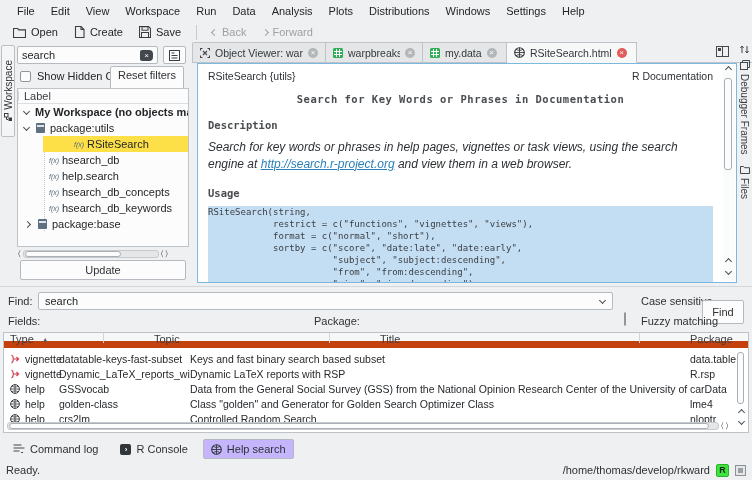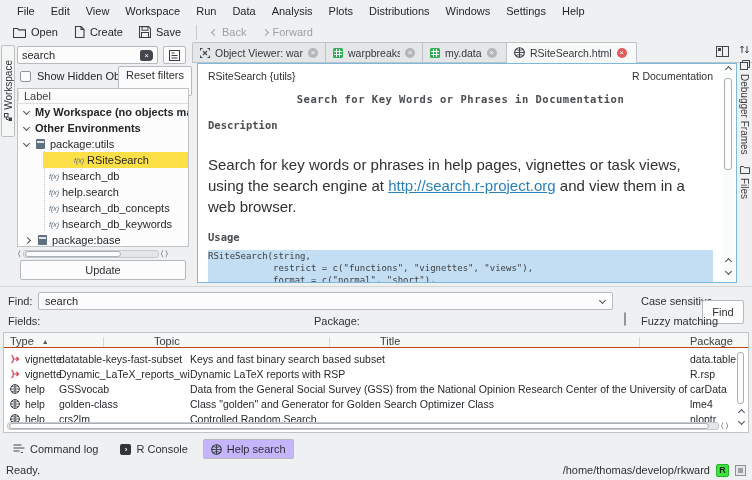--- a/index.html
+++ b/index.html
@@ -37,21 +37,21 @@
   .s-input .val { flex:1; }
   .clear-ic { width:13px; height:11px; background:#41474c; border-radius:2px 4px 4px 2px; color:#fcfcfc;
               font-size:8px; line-height:11px; text-align:center; }
   .s-iconbtn { left:148px; top:3px; width:23px; height:18px; background:#fcfcfc; border:1px solid #b4bac0; border-radius:2px;
                display:flex; align-items:center; justify-content:center; }
   .cb { width:11px; height:11px; background:#fcfcfc; border:1px solid #8f969c; border-radius:2px; position:relative; flex:none; }
   .cb.checked:after { content:""; position:absolute; left:2px; top:0px; width:5px; height:8px;
                       border-right:1.6px solid #2f3438; border-bottom:1.6px solid #2f3438; transform:rotate(40deg); }
   .s-cbrow { left:5px; top:25px; height:16px; display:flex; align-items:center; gap:6px; }
   .btn { background:#fcfcfc; border:1px solid #b4bac0; border-radius:2px; text-align:center; color:#2e3134; }
-  .s-reset { left:103px; top:23px; width:74px; height:30px; line-height:16px; }
+  .s-reset { left:95px; top:23px; width:74px; height:30px; line-height:16px; }
   .treebox { left:2px; top:45px; width:172px; height:159px; background:#fcfcfc; border:1px solid #bdc3c7; overflow:hidden; }
   .treehead { height:15px; display:flex; align-items:center; border-bottom:1px solid #dcdfe2; color:#3c4043; }
   .treehead .hname { padding-left:8px; flex:1; display:flex; align-items:center; gap:4px; }
   .treehead .hsep { width:1px; height:10px; background:#d4d8db; }
   .treehead .hlabel { width:32px; padding-left:5px; }
   .trow { height:16px; display:flex; align-items:center; white-space:nowrap; overflow:hidden; position:relative; }
   .trow.bold { font-weight:bold; }
   .trow .ind { flex:none; }
   .trow.sel { background:#fde047;margin-left:25px; }
   .chev { width:5px; height:5px; border-right:1.3px solid #4a4f54; border-bottom:1.3px solid #4a4f54; flex:none; }
@@ -82,42 +82,42 @@
   .corner-ic { position:absolute; right:23px; top:4px; }
 
   
   .helpview { left:197px; top:63px; width:540px; height:220px; background:#fff; border:1px solid #7db8e0; }
   .helpscroll { position:absolute; right:1px; top:1px; width:12px; height:216px; background:#fafbfb; }
   .help-inner { position:absolute; left:0; top:0; right:13px; bottom:0; padding:6px 10px 0 10px; overflow:hidden; }
   .hp-head { display:flex; justify-content:space-between; font-size:10.5px; color:#2e3134;text-align:right; }
   .hp-title { text-align:center; font-family:"DejaVu Sans Mono", monospace; font-weight:bold; font-size:10.5px;
               color:#4a4d50; margin-top:11px; letter-spacing:0.5px; }
   .hp-h2 { font-family:"DejaVu Sans Mono", monospace; font-weight:bold; font-size:10.5px; color:#4a4d50; margin-top:14px; }
-  .hp-p { margin-top:23px; line-height:1.4; font-size:15px; color:#2e3134; }
+  .hp-p { margin-top:8px; line-height:1.4; font-size:12px; color:#2e3134;font-style:italic; }
   .hp-p a { color:#2980b9; text-decoration:underline; }
   .hp-code { font-family:"DejaVu Sans Mono", monospace; font-size:9px; line-height:12px; white-space:pre;
              margin-top:7px; color:#3a3e42; }
   .selblock { display:block; background:#c3ddf2; }
 
   
   .rightstrip { left:737px; top:42px; width:15px; height:396px; }
   .vtab-right { display:flex; flex-direction:column; align-items:center; gap:4px; margin:10px 0; }
   .vtab-right .vlabel { writing-mode:vertical-rl; font-size:10px; color:#3a3e42; }
 
   
   .findpanel { left:0; top:286px; width:752px; height:46px; border-top:1px solid #d4d7da; }
   .flabel { color:#2e3134; }
   .combo { background:#fcfcfc; border:1px solid #b4bac0; border-radius:2px; display:flex; align-items:center;
            padding:0 20px 0 6px; height:18px; position:relative; }
   .combo .chev { position:absolute; right:7px; top:7px; }
   .find-btn { width:42px; height:24px; line-height:22px; }
 
   
   .results { left:3px; top:332px; width:746px; height:101px; background:#fff; border:1px solid #bdc3c7; }
-  .rhead { height:15px; display:flex; align-items:flex-end; border-bottom:1px solid #c2410c; color:#3c4043; background:#f6f7f7;gap:44px; }
+  .rhead { height:15px; display:flex; align-items:flex-start; border-bottom:7px solid #c2410c; color:#3c4043; background:#f6f7f7;gap:44px; }
   .rhead .hsep { width:1px; height:10px; background:#d4d8db; margin-right:6px; }
   .rrow { height:15px; display:flex; align-items:center; white-space:nowrap; font-size:10.5px; color:#26292c; }
   .c-type { width:55px; padding-left:6px; display:flex; align-items:center; gap:5px; flex:none; }
   .c-topic { width:131px; flex:none; overflow:hidden; }
   .c-title { flex:1; overflow:hidden; }
   .c-pkg { width:58px; flex:none; }
   .sortmark { font-size:7px; color:#55595d; margin-left:3px; }
   .vscroll-col { position:absolute; right:2px; top:17px; width:9px; }
   .hscroll-table { position:absolute; left:3px; bottom:2px; display:flex; align-items:center; gap:2px; }
 
@@ -230,26 +230,20 @@
       <span class="hsep"></span>
       <span class="hlabel">Label</span>
     </div>
     <div class="treeline"></div>
     <div class="trow bold">
       <span class="ind" style="width:6px"></span>
         <span class="chev down"></span>
         <span class="ind" style="width:6px"></span>
       <span>My Workspace (no objects matching filter</span>
     </div>
-    <div class="trow bold">
-      <span class="ind" style="width:6px"></span>
-        <span class="chev down"></span>
-        <span class="ind" style="width:6px"></span>
-      <span>Other Environments</span>
-    </div>
     <div class="trow">
       <span class="ind" style="width:6px"></span>
         <span class="chev down"></span>
         <span class="ind" style="width:7px"></span>
       <span class="pkg-ic"></span>
         <span class="ind" style="width:5px"></span>
       <span>package:utils</span>
     </div>
     <div class="trow sel">
       <span class="ind" style="width:31px"></span>

